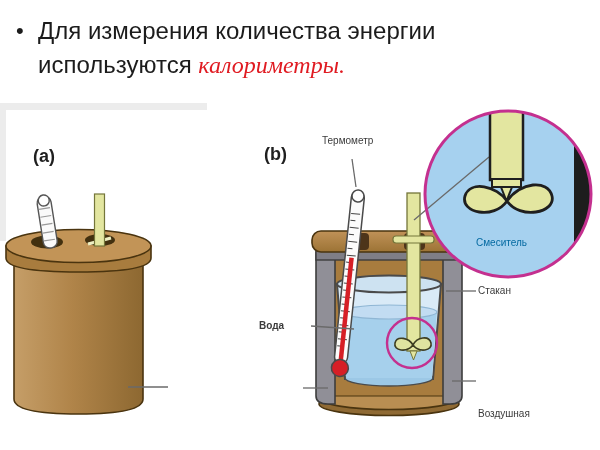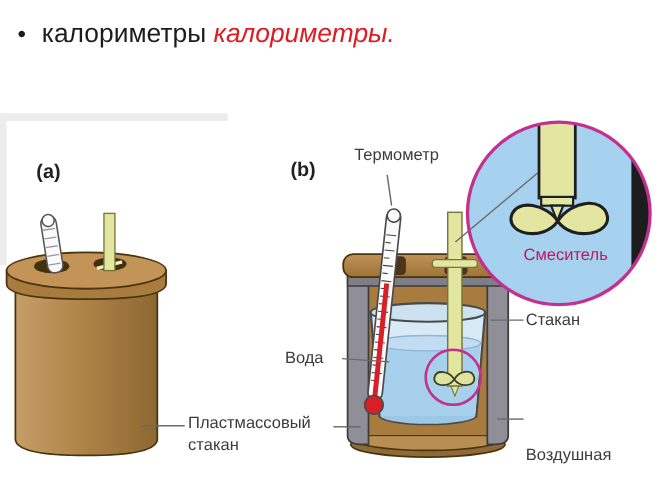--- a/index.html
+++ b/index.html
@@ -6,36 +6,37 @@
   body{
     width:600px;height:450px;background:#ffffff;overflow:hidden;position:relative;
     font-family:"Liberation Sans", sans-serif;
   }
   .stage{position:absolute;left:0;top:0;width:600px;height:450px;}
   
   .bullet-item{position:absolute;left:16px;top:14px;width:560px;color:#1c1c1c;
     font-size:24px;line-height:34px;}
   .bullet-marker{position:absolute;left:0;top:0;font-size:22px;}
   .bullet-lines{margin-left:22px;}
-  .hl{color:#e01b22;font-style:italic;}
+  .hl{color:#e01b22;font-style:italic;font-family:Liberation Serif, serif;}
   
   svg.diagram{position:absolute;left:0;top:0;width:600px;height:450px;}
   
-  .dlabel{position:absolute;color:#3b3b3b;font-size:15px;line-height:20px;white-space:nowrap;}
+  .dlabel{position:absolute;color:#3b3b3b;font-size:10px;line-height:20px;white-space:nowrap;}
   .figlabel{position:absolute;color:#1f1f1f;font-size:18px;font-weight:bold;white-space:nowrap;}
 </style>
 </head>
 <body>
 
 <div class="stage">
 
   <div class="bullet-item">
     <span class="bullet-marker">•</span>
     <div class="bullet-lines">
-      <div><span>калориметры </span><span class="hl">калориметры.</span></div>
+      <div>Для измерения количества энергии</div>
+      <div><span>используются </span><span class="hl">калориметры.</span></div>
     </div>
   </div>
 
   <svg class="diagram" viewBox="0 0 600 450">
     <defs>
       <linearGradient id="cupGrad" x1="0" y1="0" x2="1" y2="0">
         <stop offset="0" stop-color="#c59e68"></stop>
         <stop offset="0.45" stop-color="#b08449"></stop>
         <stop offset="1" stop-color="#8d6831"></stop>
       </linearGradient>
@@ -155,27 +156,23 @@
       </g>
       <path d="M507,201 C497,186 470,180 465,196 C460,213 494,220 507,201 C520,182 548,179 552,196 C556,213 520,220 507,201 Z" fill="#e3e6a0" stroke="#1f1f1f" stroke-width="2.8" stroke-linejoin="round"></path>
       <circle cx="508" cy="194" r="83" fill="none" stroke="#c4308f" stroke-width="3"></circle>
     </g>
   </svg>
 
   <div class="figlabel" style="left:33px;top:146px;">(a)</div>
   <div class="figlabel" style="left:264px;top:144px;">(b)</div>
 
   <div class="dlabel" style="left:322px;top:131px;">Термометр</div>
-  <div class="dlabel" style="left:476px;top:222px;color:#be185d;">Смеситель</div>
-  <div class="dlabel" style="left:259px;top:316px;">Вода</div>
+  <div class="dlabel" style="left:476px;top:233px;color:#0369a1;">Смеситель</div>
+  <div class="dlabel" style="left:259px;top:316px;font-weight:bold;">Вода</div>
 
-  <div class="dlabel" style="left:171px;top:375px;">
-    <div>Пластмассовый</div>
-    <div>стакан</div>
-  </div>
 
   <div class="dlabel" style="left:478px;top:281px;">
     <div>Стакан</div>
   </div>
 
   <div class="dlabel" style="left:478px;top:360px;margin-top:44px;">
     <div>Воздушная</div>
   </div>
 
 </div>

